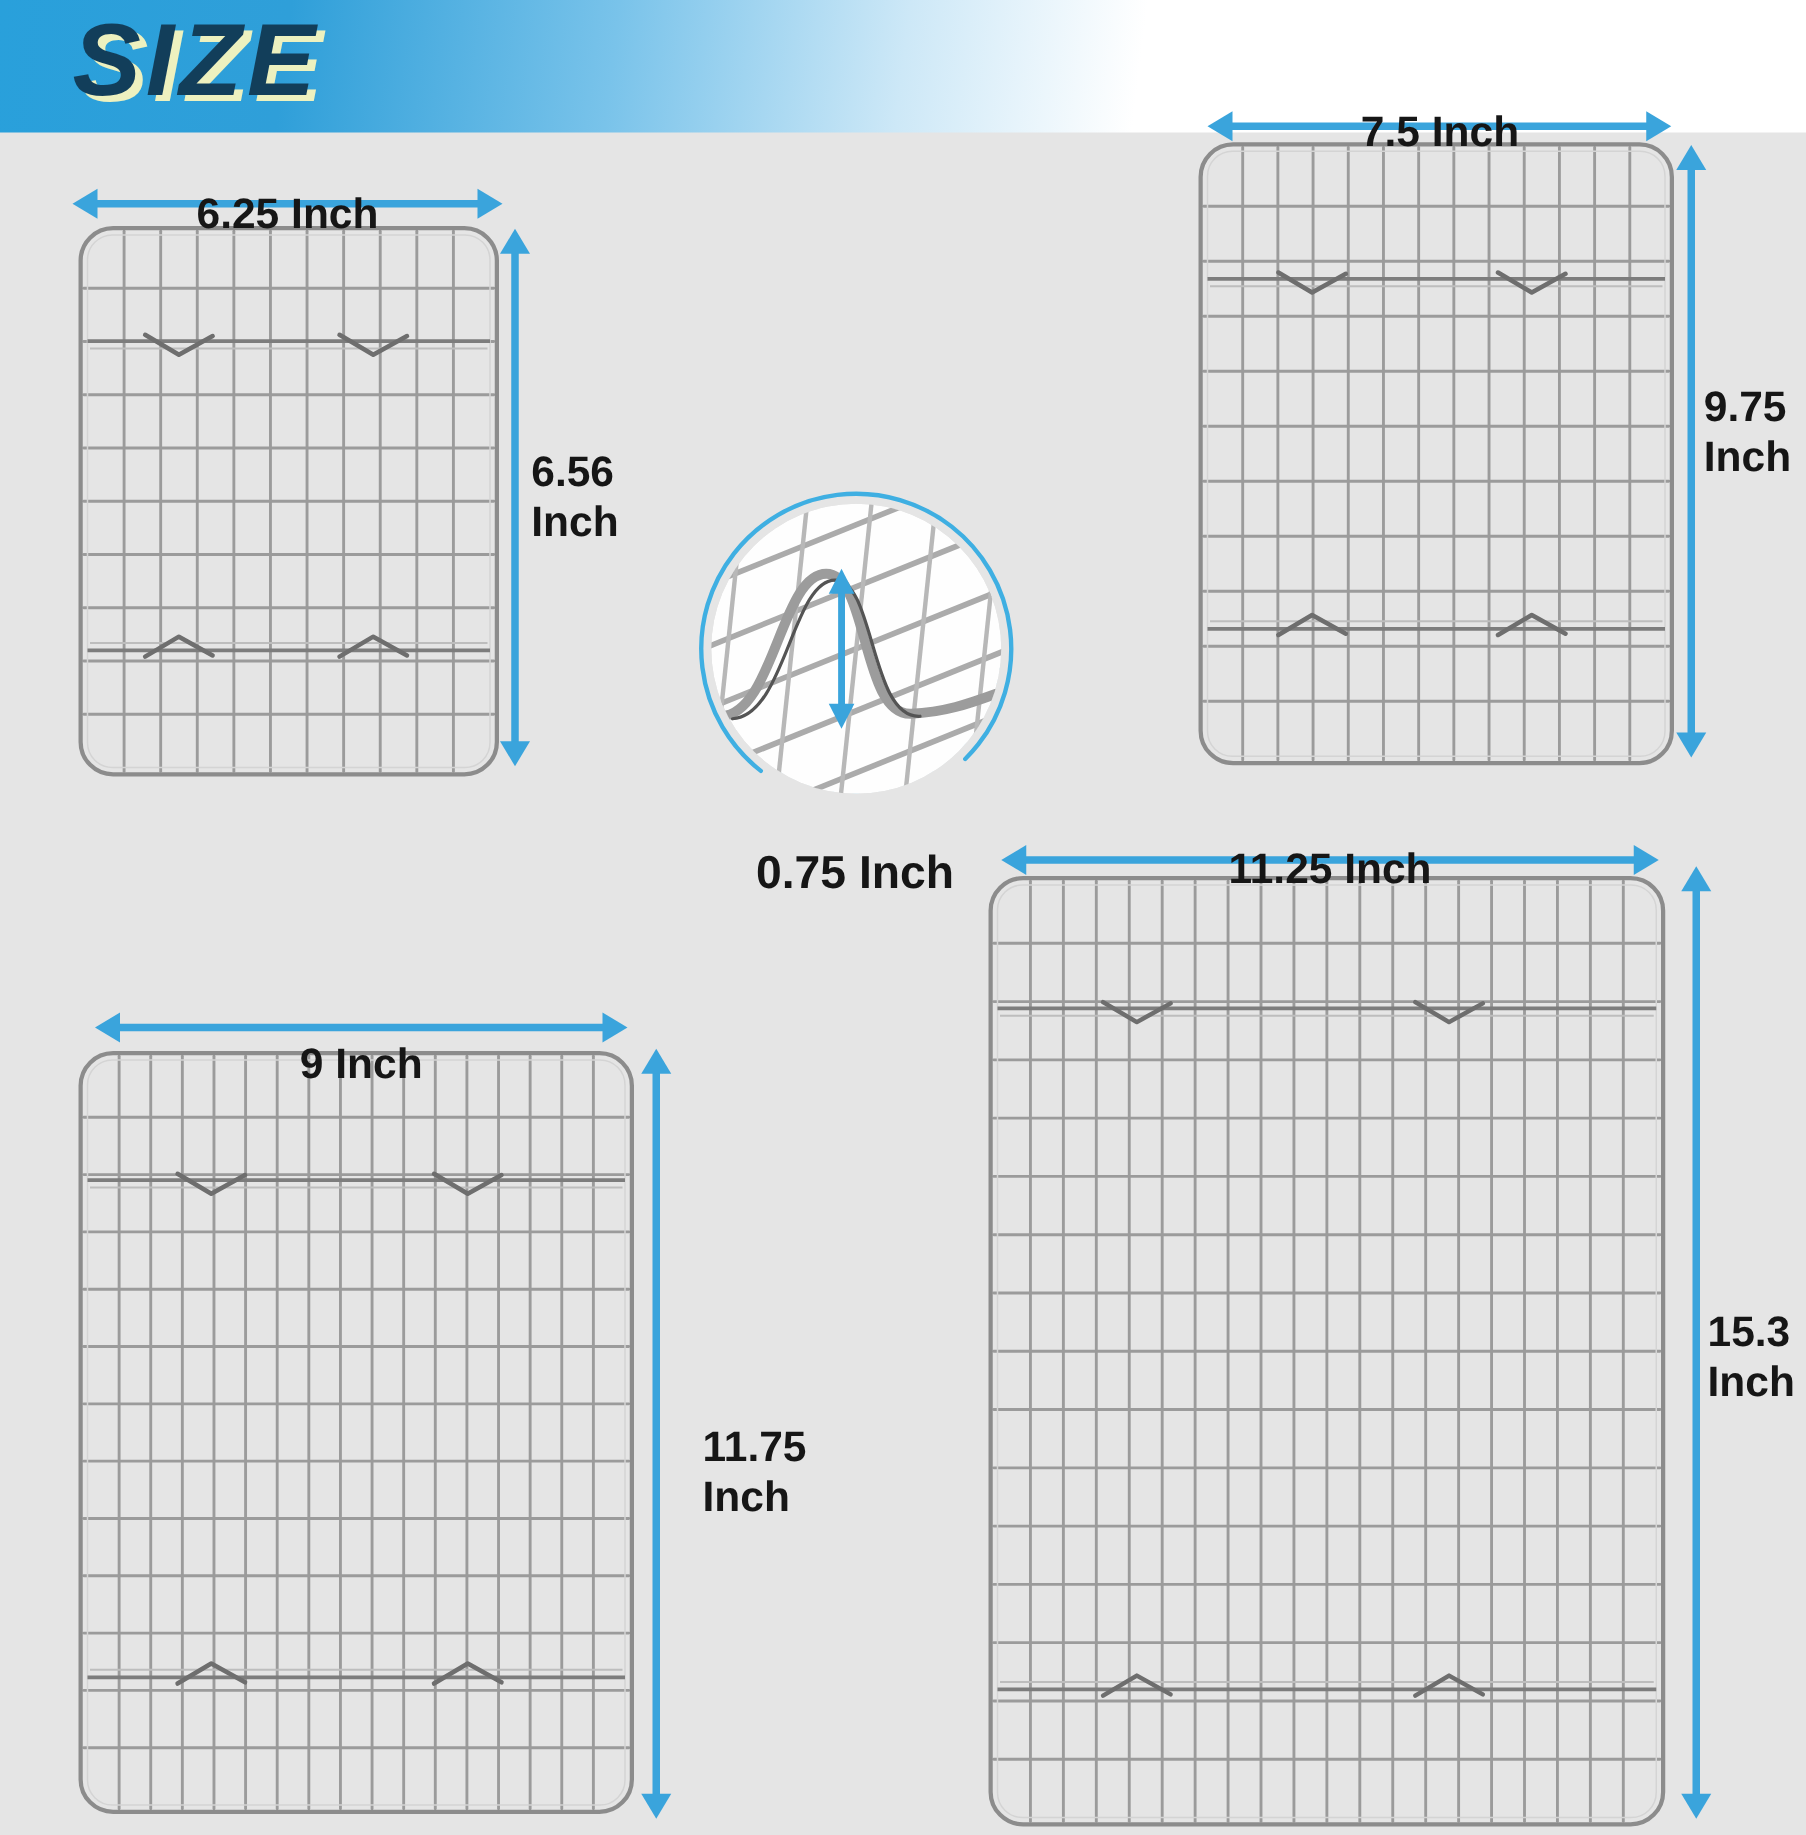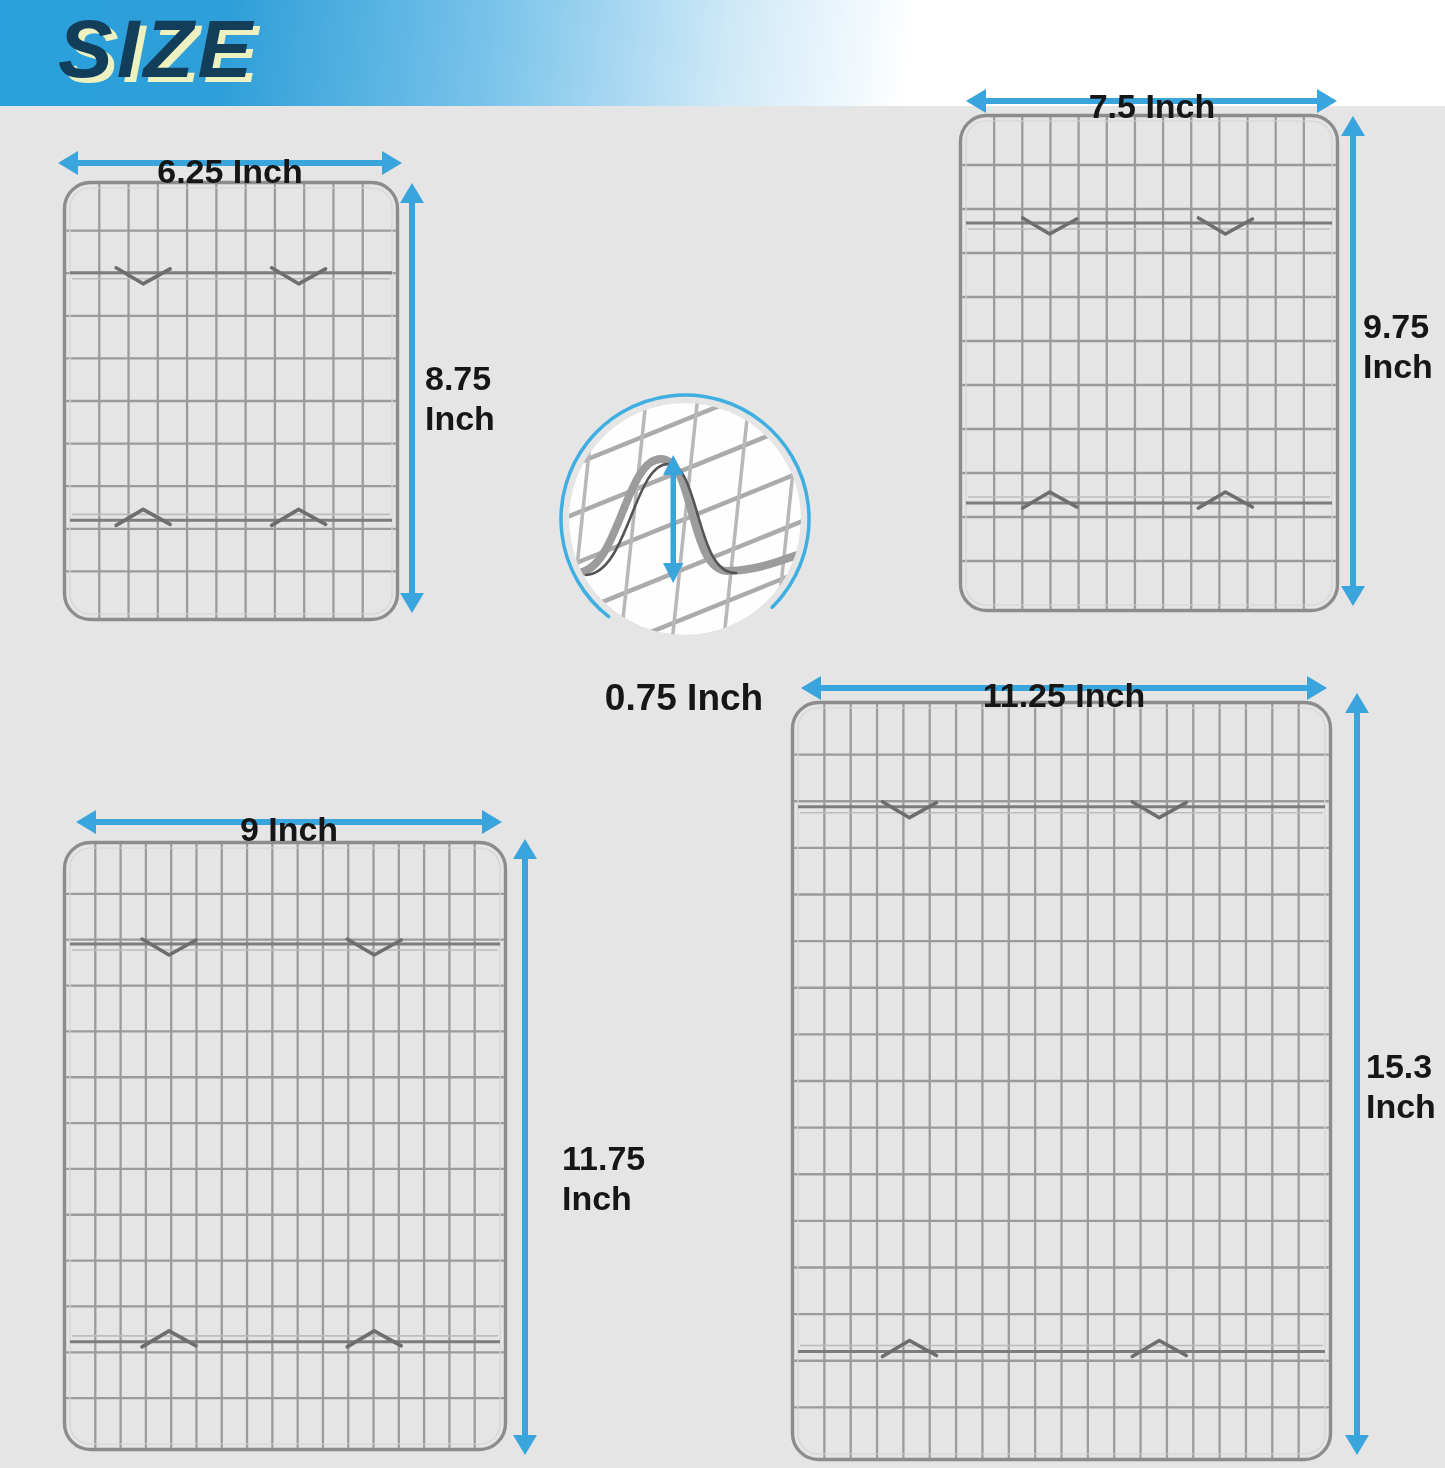--- a/index.html
+++ b/index.html
@@ -78,21 +78,21 @@
       <path d="M 54.11999999999999,87.82 L 81.11999999999999,103.82 L 108.11999999999999,88.82" fill="none" stroke="#6e6e6e" stroke-width="3.6" stroke-linecap="round" stroke-linejoin="round"></path>
       <path d="M 209.6,87.82 L 236.6,103.82 L 263.6,88.82" fill="none" stroke="#6e6e6e" stroke-width="3.6" stroke-linecap="round" stroke-linejoin="round"></path>
       <line x1="8" y1="340.34000000000003" x2="330" y2="340.34000000000003" stroke="#7d7d7d" stroke-width="3"></line>
       <line x1="10" y1="334.34000000000003" x2="328" y2="334.34000000000003" stroke="#bdbdbd" stroke-width="1.6"></line>
       <path d="M 54.11999999999999,345.34000000000003 L 81.11999999999999,329.34000000000003 L 108.11999999999999,344.34000000000003" fill="none" stroke="#6e6e6e" stroke-width="3.6" stroke-linecap="round" stroke-linejoin="round"></path>
       <path d="M 209.6,345.34000000000003 L 236.6,329.34000000000003 L 263.6,344.34000000000003" fill="none" stroke="#6e6e6e" stroke-width="3.6" stroke-linecap="round" stroke-linejoin="round"></path>
     </svg>
   <div class="h-arrow" style="left:77px;top:160px;width:306px;"></div>
   <div class="v-arrow" style="left:409px;top:202px;height:392px;"></div>
   <div class="dim-label w-label" style="left:90px;top:120px;text-align:center;">6.25 Inch</div>
-  <div class="dim-label h-label" style="left:425px;top:358px;">8.75 Inch</div>
+  <div class="dim-label h-label" style="left:425px;top:358px;">6.56 Inch</div>
 
   <svg class="rack" style="left:958px;top:113px" width="382" height="500" viewBox="0 0 382 500">
       <g stroke="#9b9b9b" stroke-width="2.3" stroke-linecap="round">
         <line x1="36.15384615384615" y1="5" x2="36.15384615384615" y2="495"></line>
         <line x1="64.3076923076923" y1="5" x2="64.3076923076923" y2="495"></line>
         <line x1="92.46153846153847" y1="5" x2="92.46153846153847" y2="495"></line>
         <line x1="120.61538461538461" y1="5" x2="120.61538461538461" y2="495"></line>
         <line x1="148.76923076923077" y1="5" x2="148.76923076923077" y2="495"></line>
         <line x1="176.92307692307693" y1="5" x2="176.92307692307693" y2="495"></line>
         <line x1="205.07692307692307" y1="5" x2="205.07692307692307" y2="495"></line>
@@ -165,21 +165,21 @@
       <line x1="10" y1="110.04" x2="436" y2="110.04" stroke="#bdbdbd" stroke-width="1.6"></line>
       <path d="M 80.03999999999999,99.04 L 107.03999999999999,115.04 L 134.04,100.04" fill="none" stroke="#6e6e6e" stroke-width="3.6" stroke-linecap="round" stroke-linejoin="round"></path>
       <path d="M 285.2,99.04 L 312.2,115.04 L 339.2,100.04" fill="none" stroke="#6e6e6e" stroke-width="3.6" stroke-linecap="round" stroke-linejoin="round"></path>
       <line x1="8" y1="501.84" x2="438" y2="501.84" stroke="#7d7d7d" stroke-width="3"></line>
       <line x1="10" y1="495.84" x2="436" y2="495.84" stroke="#bdbdbd" stroke-width="1.6"></line>
       <path d="M 80.03999999999999,506.84 L 107.03999999999999,490.84 L 134.04,505.84" fill="none" stroke="#6e6e6e" stroke-width="3.6" stroke-linecap="round" stroke-linejoin="round"></path>
       <path d="M 285.2,506.84 L 312.2,490.84 L 339.2,505.84" fill="none" stroke="#6e6e6e" stroke-width="3.6" stroke-linecap="round" stroke-linejoin="round"></path>
     </svg>
   <div class="h-arrow" style="left:95px;top:819px;width:388px;"></div>
   <div class="v-arrow" style="left:522px;top:858px;height:578px;"></div>
-  <div class="dim-label w-label" style="left:149px;top:778px;">9 Inch</div>
+  <div class="dim-label w-label" style="left:149px;top:800px;">9 Inch</div>
   <div class="dim-label h-label" style="left:562px;top:1138px;">11.75 Inch</div>
 
   <svg class="rack" style="left:790px;top:700px" width="543" height="762" viewBox="0 0 543 762">
       <g stroke="#9b9b9b" stroke-width="2.3" stroke-linecap="round">
         <line x1="34.35" y1="5" x2="34.35" y2="757"></line>
         <line x1="60.7" y1="5" x2="60.7" y2="757"></line>
         <line x1="87.05" y1="5" x2="87.05" y2="757"></line>
         <line x1="113.4" y1="5" x2="113.4" y2="757"></line>
         <line x1="139.75" y1="5" x2="139.75" y2="757"></line>
         <line x1="166.1" y1="5" x2="166.1" y2="757"></line>

